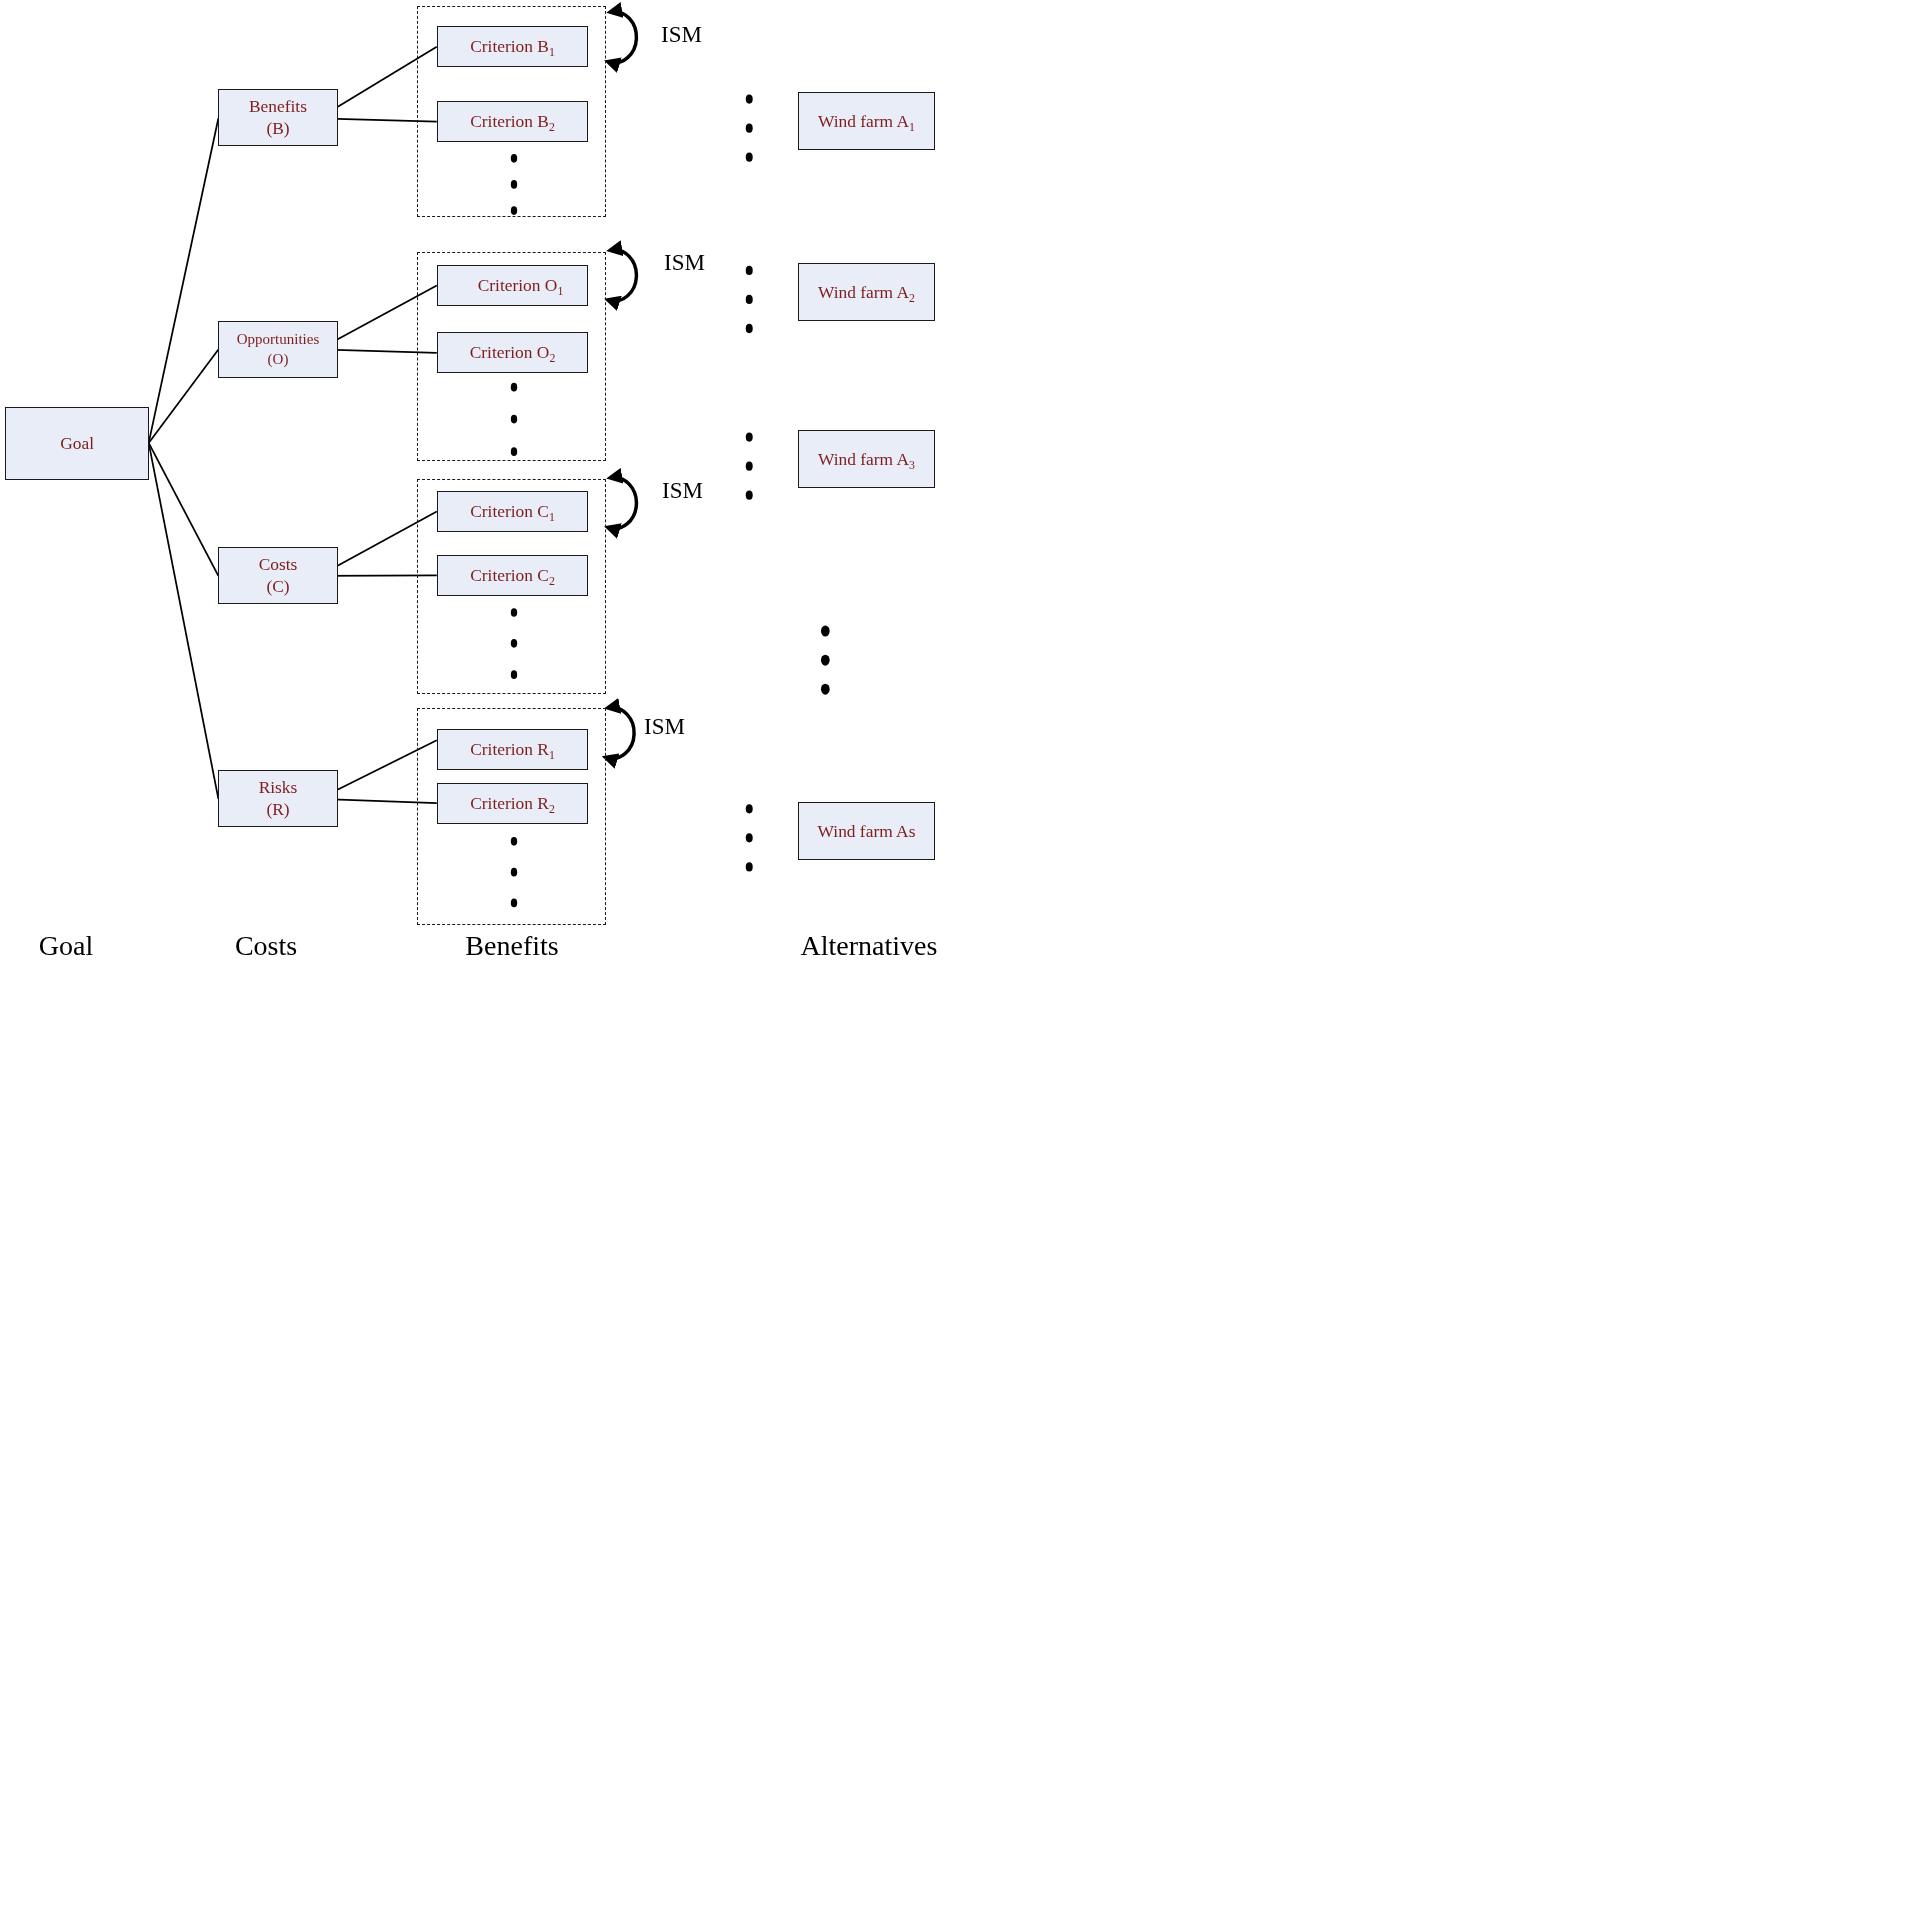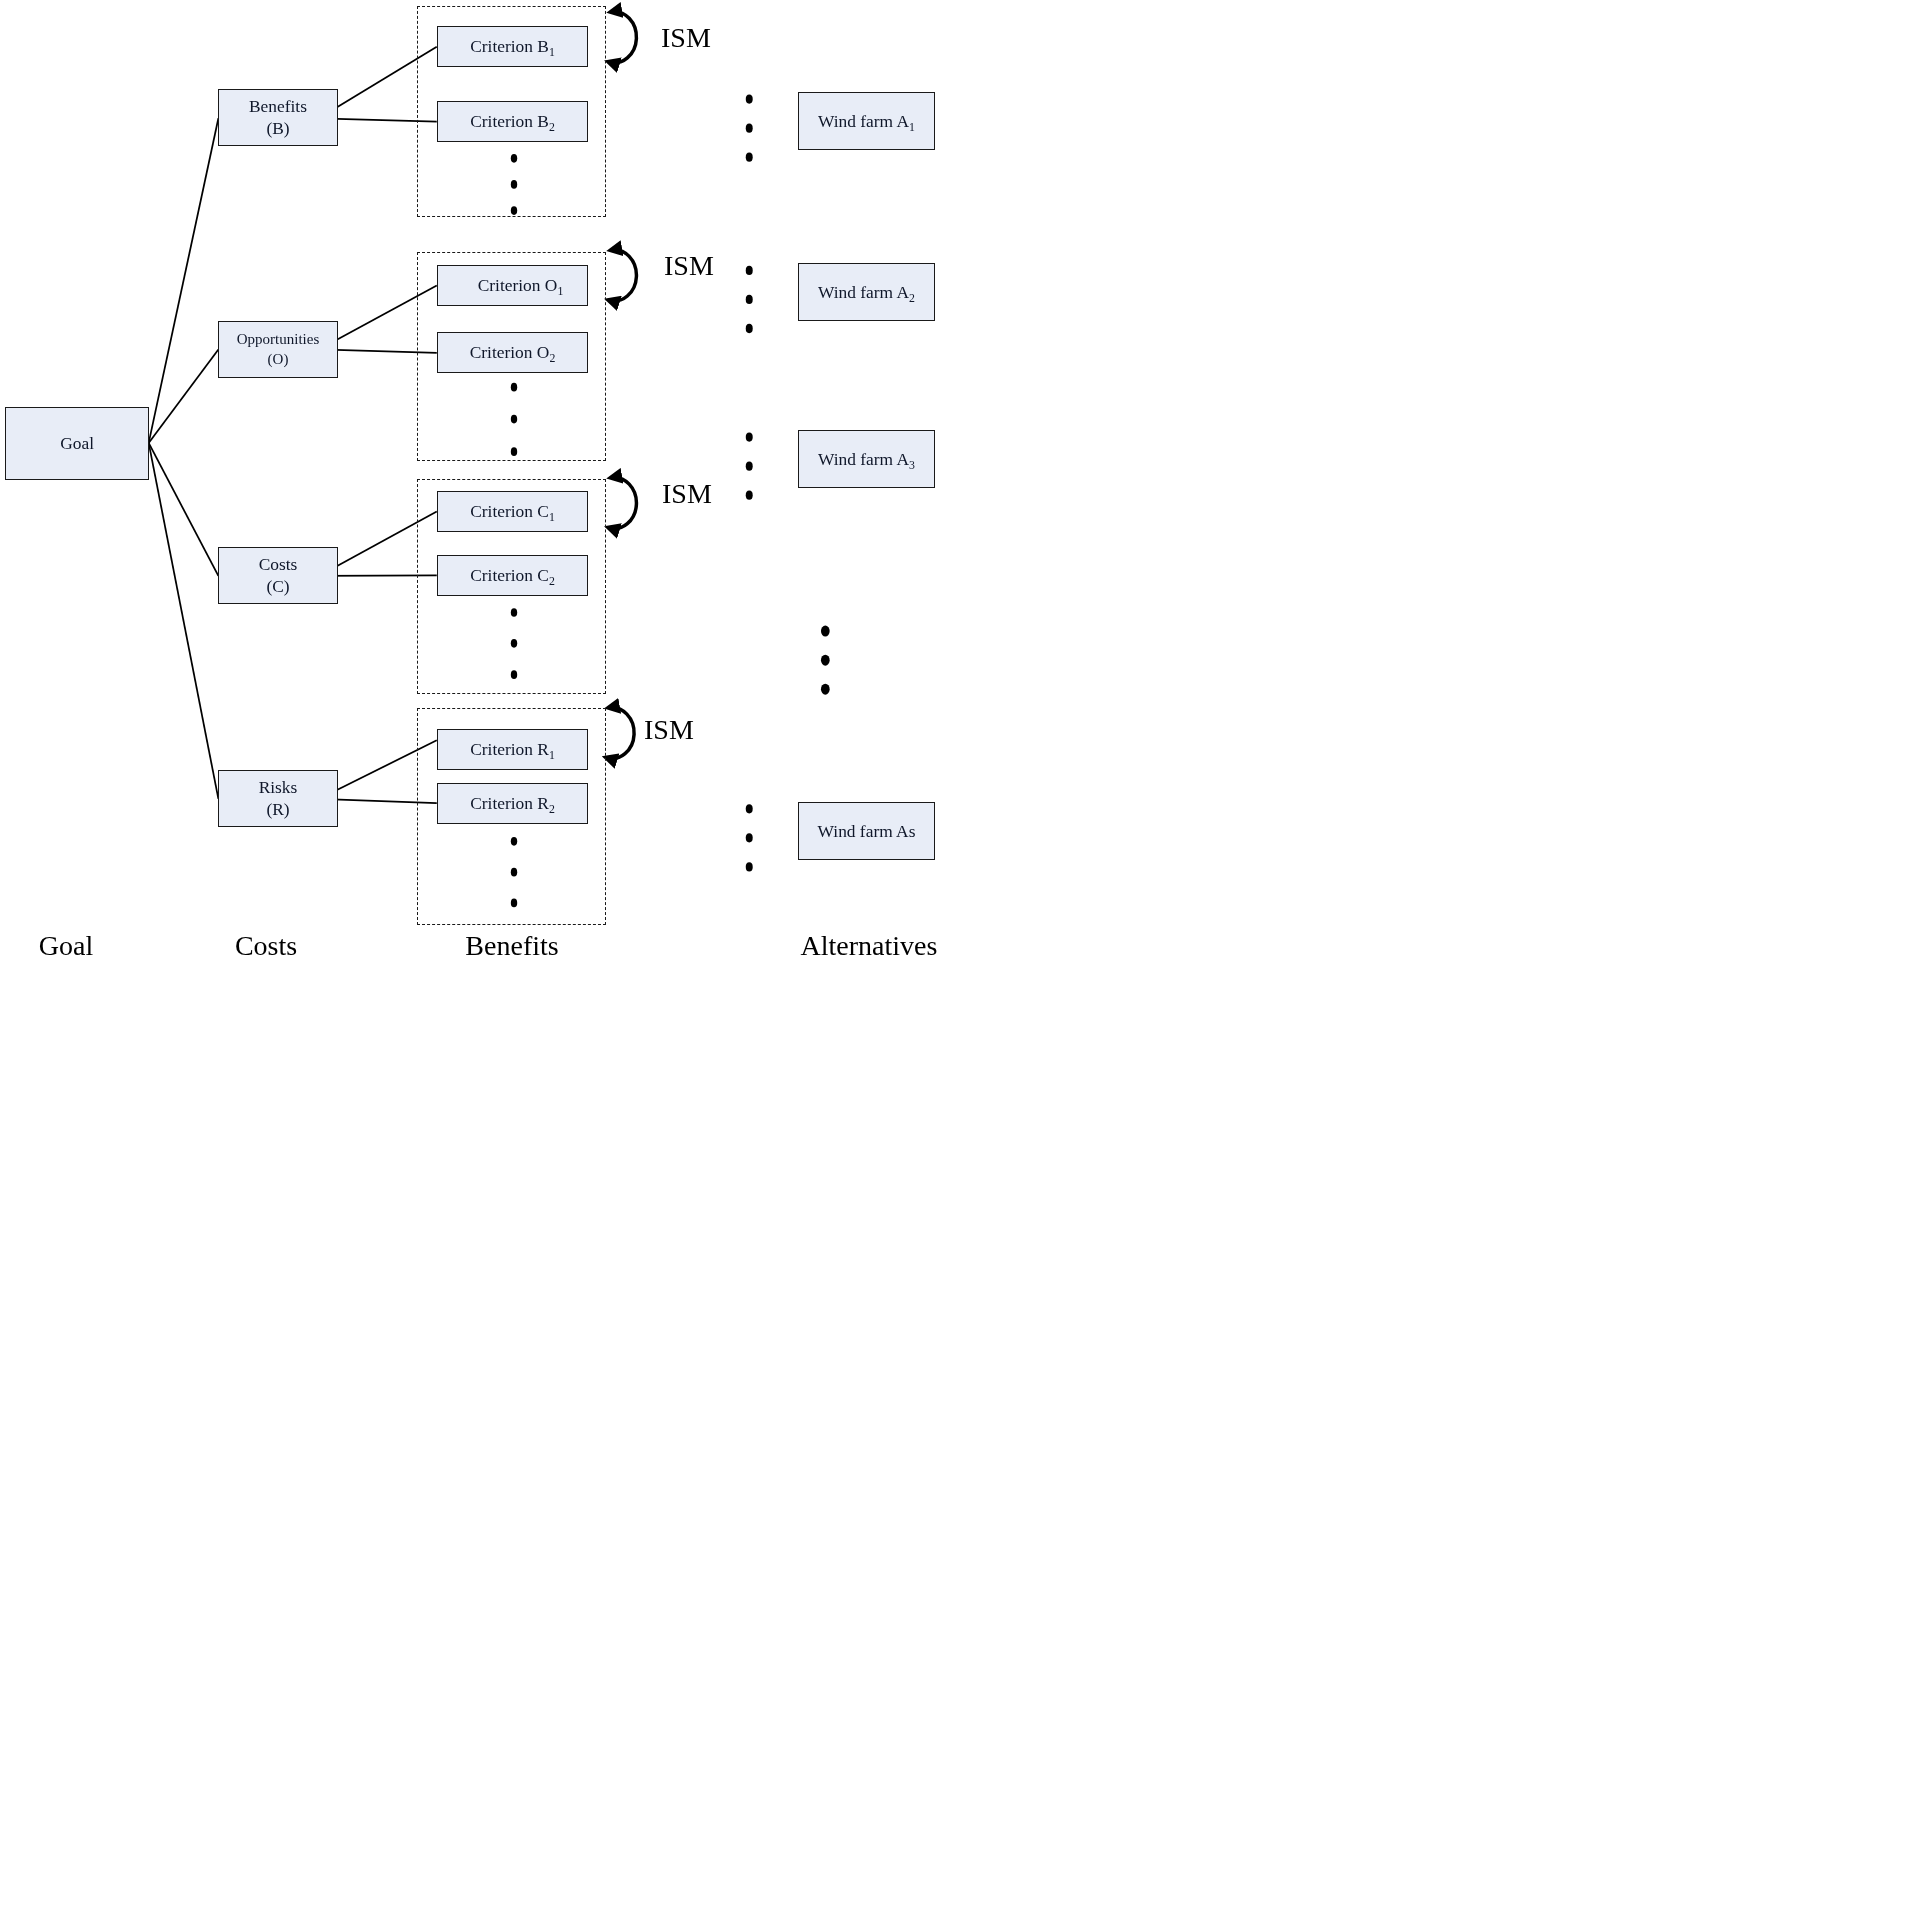--- a/index.html
+++ b/index.html
@@ -24,39 +24,39 @@
   .node {
     position: absolute;
     background: #e8edf7;
     border: 1.2px solid #1a1a1a;
     box-sizing: border-box;
     display: flex;
     flex-direction: column;
     align-items: center;
     justify-content: center;
     text-align: center;
-    color: #0f172a;
+    color: #7f1d1d;
   }
   .goal-box   { left: 5.2px;    top: 407px;  width: 144px; height: 73px; font-size: 17.4px; }
   .merit-box  { left: 218px;  width: 120px; height: 57px; font-size: 17.4px; line-height: 1.25; }
   .merit-box.small { font-size: 15px; line-height: 1.3; }
   .crit-box   { left: 437px;  width: 151px; height: 41px; font-size: 17.4px; }
   .alt-box    { left: 798px; width: 137px; height: 58px; font-size: 17.4px; }
   sub { font-size: 0.68em; line-height: 0; }
   .dashed-box {
     position: absolute;
     left: 417px;
     width: 189px;
     border: 1.2px dashed #1a1a1a;
     box-sizing: border-box;
     background: transparent;
   }
   .ism {
     position: absolute;
-    font-size: 28px;
+    font-size: 23px;
     color: #000000;
     font-family: "Liberation Serif", "DejaVu Serif", serif;
   }
   .col-label {
     position: absolute;
     top: 930px;
     font-size: 28px;
     color: #000000;
     transform: translateX(-50%);
     white-space: nowrap;

